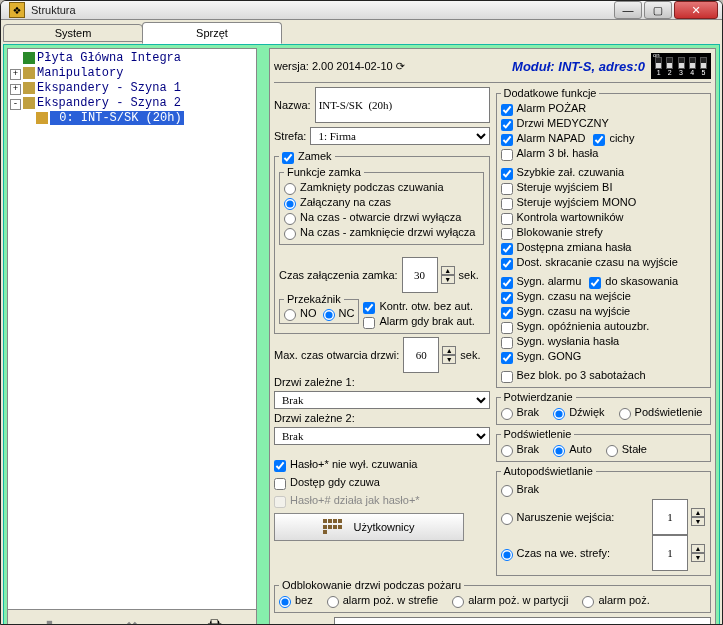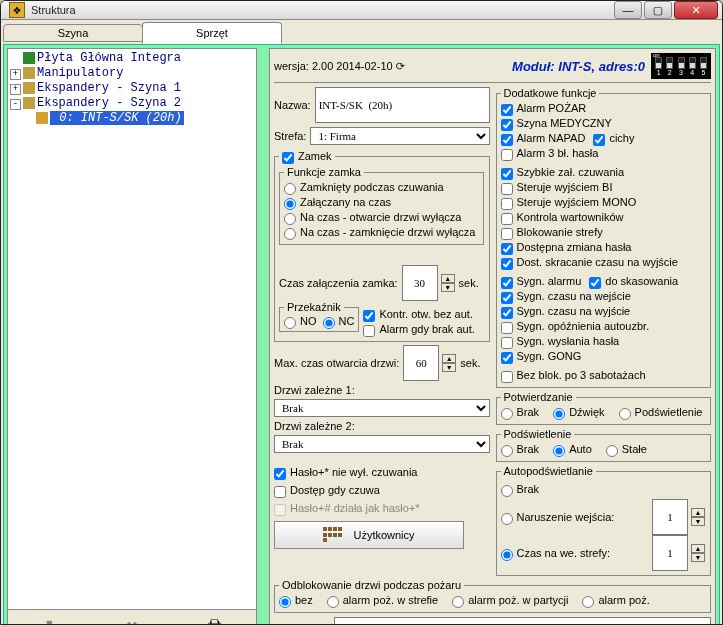--- a/index.html
+++ b/index.html
@@ -85,21 +85,21 @@
     padding: 2px;
     font-family: "Courier New", monospace;
     font-size: 12px;
     overflow:auto;
   }
   .tnode { white-space: nowrap; line-height: 15px;}
   .tnode .toggle { display:inline-block; width:11px; height:11px; border:1px solid #888; text-align:center; line-height:9px; font-size:9px; margin-right:2px; background:#fff; color:#000;}
   .tnode .icon { display:inline-block; width:12px; height:12px; vertical-align:middle; margin-right:2px;}
   .tnode .label { color: #000080; }
   .tnode.selected .labelbox { background:#2a60d8; color:#fff; padding:0 2px;}
-  .tnode.selected .label { color:#fff;font-style:italic; }
+  .tnode.selected .label { color:#fff; }
   .treetools {
     height: 48px;
     border: 1px solid #888;
     border-top: none;
     display: flex;
     background: #ece9d8;
   }
   .treetools .tbtn {
     flex: 1; display:flex; flex-direction:column; align-items:center; justify-content:center;
     font-size: 10px; color: #888;
@@ -176,21 +176,21 @@
     <div class="appicon">❖</div>
     <div class="title">Struktura</div>
     <div class="winbtns">
       <div class="winbtn">—</div>
       <div class="winbtn">▢</div>
       <div class="winbtn close">✕</div>
     </div>
   </div>
   <div class="client">
     <div class="tabs">
-      <div class="tab inactive">Szyna</div>
+      <div class="tab inactive">System</div>
       <div class="tab active">Sprzęt</div>
     </div>
     <div class="body">
       <div class="left">
         <div class="tree">
           <div class="tnode"><span class="toggle" style="visibility:hidden">-</span><span class="icon" style="background:#2a8a2a;"></span><span class="label">Płyta Główna Integra</span></div>
           <div class="tnode"><span class="toggle">+</span><span class="icon" style="background:#c0a040;"></span><span class="label">Manipulatory</span></div>
           <div class="tnode"><span class="toggle">+</span><span class="icon" style="background:#c0a040;"></span><span class="label">Ekspandery - Szyna 1</span></div>
           <div class="tnode"><span class="toggle">-</span><span class="icon" style="background:#c0a040;"></span><span class="label">Ekspandery - Szyna 2</span></div>
           <div class="tnode selected" style="padding-left:26px"><span class="icon" style="background:#d0a030;"></span><span class="labelbox"><span class="label"> 0:  INT-S/SK   (20h)</span></span></div>
@@ -270,21 +270,21 @@
                   </label>
                 <label class="rb">
                     <input type="radio" name="fz" style="">
                     <span>Na czas - otwarcie drzwi wyłącza</span>
                   </label>
                 <label class="rb">
                     <input type="radio" name="fz" style="">
                     <span>Na czas - zamknięcie drzwi wyłącza</span>
                   </label>
               </fieldset>
-              <div class="row" style="margin-top:20px">
+              <div class="row" style="margin-top:12px">
                 <span class="lbl">Czas załączenia zamka:</span>
                 <input class="spin" value="30" style="">
                   <div class="spinbtns">
                     <div>▲</div>
                     <div>▼</div>
                   </div>
                 <span class="lbl">sek.</span>
               </div>
               <div class="row" style="align-items:flex-start">
                 <fieldset style="padding:1px 4px 2px 4px">
@@ -359,21 +359,21 @@
 
           <div class="col r">
             <fieldset>
               <legend>Dodatkowe funkcje</legend>
               <label class="cb">
                   <input type="checkbox" checked="" style="">
                   <span>Alarm POŻAR</span>
                 </label>
               <label class="cb">
                   <input type="checkbox" checked="" style="">
-                  <span>Szyna MEDYCZNY</span>
+                  <span>Drzwi MEDYCZNY</span>
                 </label>
               <div style="display:flex;gap:8px">
                 <label class="cb">
                     <input type="checkbox" checked="" style="">
                     <span>Alarm NAPAD</span>
                   </label>
                 <label class="cb">
                     <input type="checkbox" checked="" style="">
                     <span>cichy</span>
                   </label>

